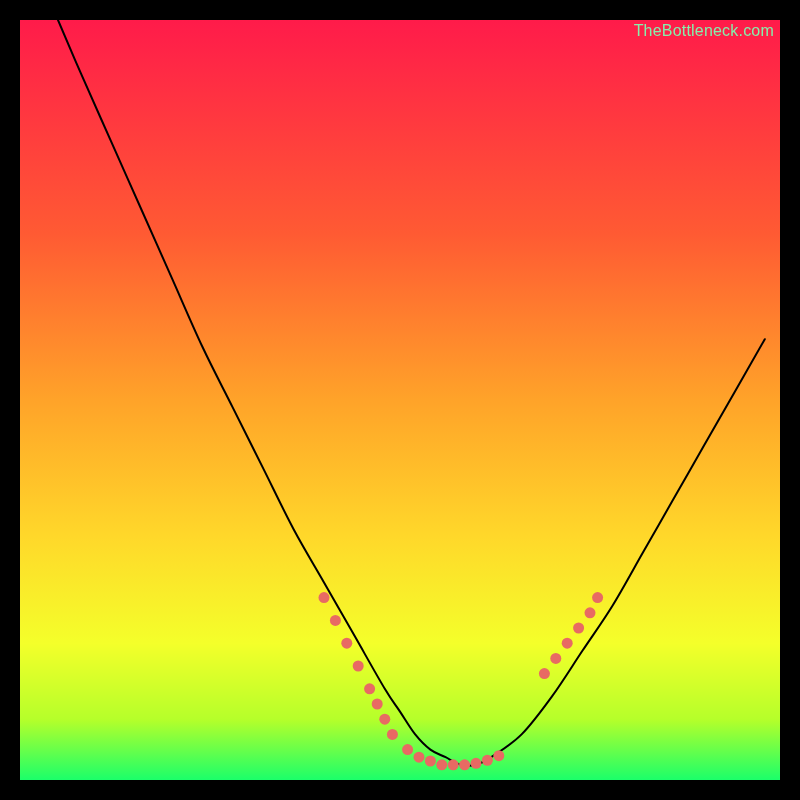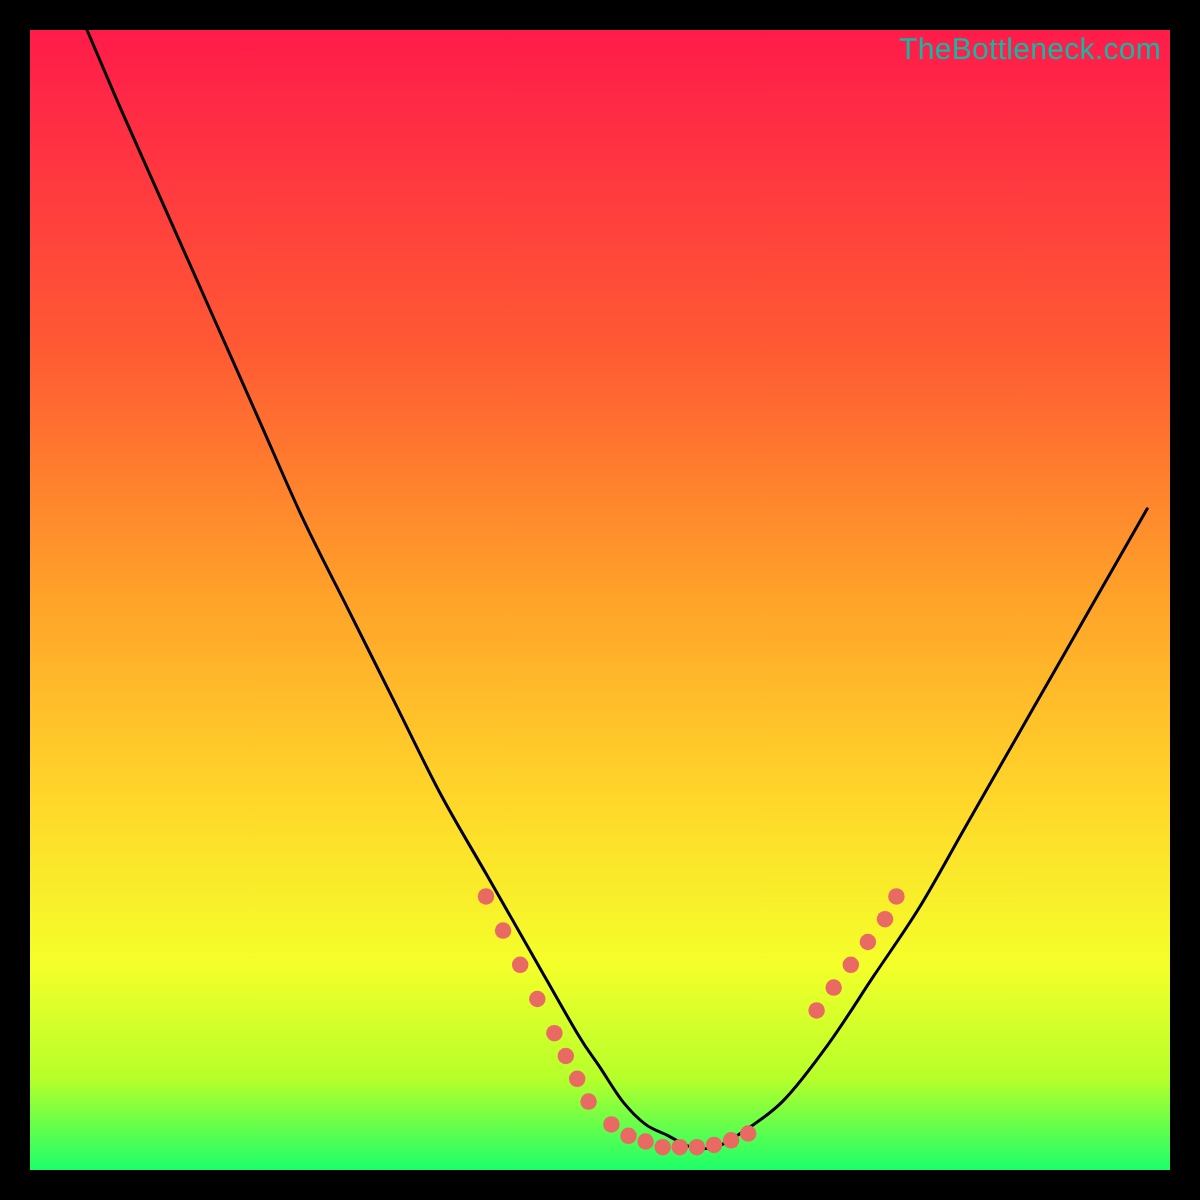--- a/index.html
+++ b/index.html
@@ -23,22 +23,22 @@
     position: absolute;
     left: 0;
     top: 0;
     width: 760px;
     height: 760px;
   }
   .watermark {
     position: absolute;
     top: 2px;
     right: 6px;
-    color: #14b8a6;
-    font-size: 20px;
+    color: #86efac;
+    font-size: 16px;
     font-weight: 500;
     letter-spacing: 0.2px;
     user-select: none;
   }
   svg { display: block; }
 </style>
 </head>
 <body>
 
 <div class="frame">

